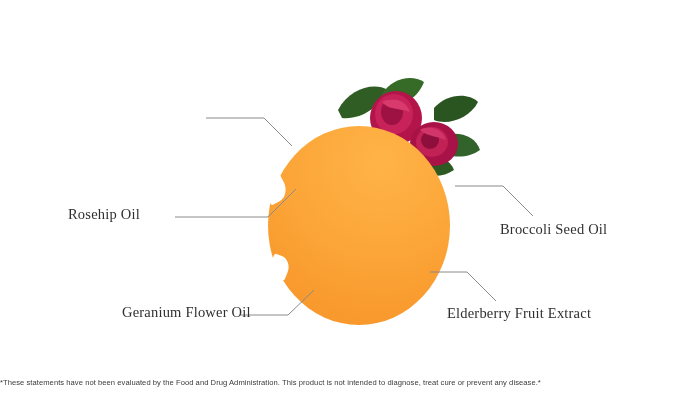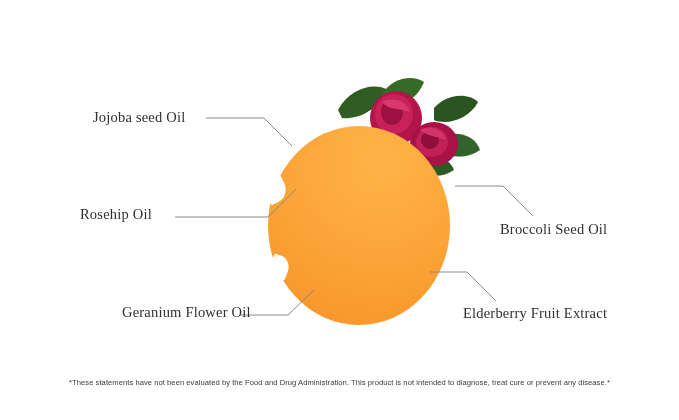--- a/index.html
+++ b/index.html
@@ -64,35 +64,35 @@
   .label {
     position: absolute;
     font-family: "Liberation Serif", serif;
     font-size: 14.5px;
     color: #2f2f2f;
     white-space: nowrap;
     letter-spacing: .2px;
     z-index: 6;
   }
   .lbl-jojoba    { left: 93px;  top: 109px; }
-  .lbl-rosehip   { left: 80px;  top: 206px; }
+  .lbl-rosehip   { left: 68px;  top: 206px; }
   .lbl-geranium  { left: 93px;  top: 304px; margin-left: 29px; }
   .lbl-broccoli  { left: 500px; top: 221px; text-align: center; }
-  .lbl-elderberry{ left: 447px; top: 305px; margin-left: 16px; }
+  .lbl-elderberry{ left: 447px; top: 305px; }
 
   
   .leaders { position: absolute; left: 0; top: 0; width: 679px; height: 420px; z-index: 5; }
 
   
   .footer {
     position: absolute;
     left: 0;
     top: 378px;
     width: 679px;
-    text-align: center;
+    text-align: left;
     font-family: "Liberation Sans", sans-serif;
     font-size: 7.6px;
     color: #3a3a3a;
     letter-spacing: .05px;
     z-index: 6;
   }
 </style>
 </head>
 <body>
 
@@ -128,21 +128,20 @@
   <svg class="leaders" viewBox="0 0 679 420" xmlns="http://www.w3.org/2000/svg">
     <g stroke="#8a8a8a" stroke-width="1" fill="none">
       <path d="M206 118 L264 118 L292 146"></path>
       <path d="M175 217 L268 217 L296 189"></path>
       <path d="M240 315 L288 315 L314 290"></path>
       <path d="M455 186 L503 186 L533 216"></path>
       <path d="M430 272 L467 272 L496 301"></path>
     </g>
   </svg>
 
-  <div class="label lbl-jojoba">Jojoba seed Oil</div>
   <div class="label lbl-rosehip">Rosehip Oil</div>
   <div class="label lbl-geranium">Geranium Flower Oil</div>
   <div class="label lbl-broccoli">Broccoli Seed Oil</div>
   <div class="label lbl-elderberry">Elderberry Fruit Extract</div>
 
   <div class="footer">*These statements have not been evaluated by the Food and Drug Administration. This product is not intended to diagnose, treat cure or prevent any disease.*</div>
 
 </div>
 
 </body></html>

